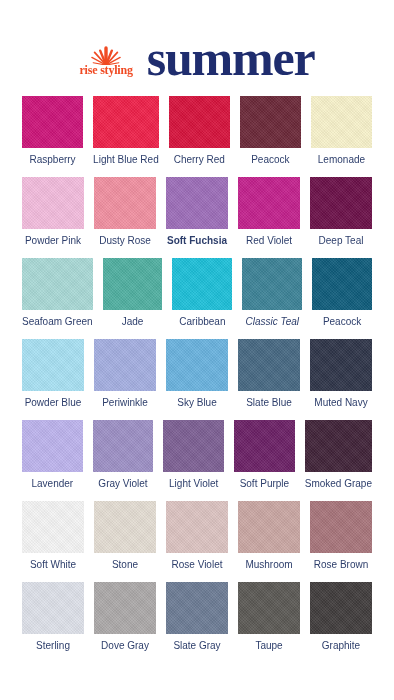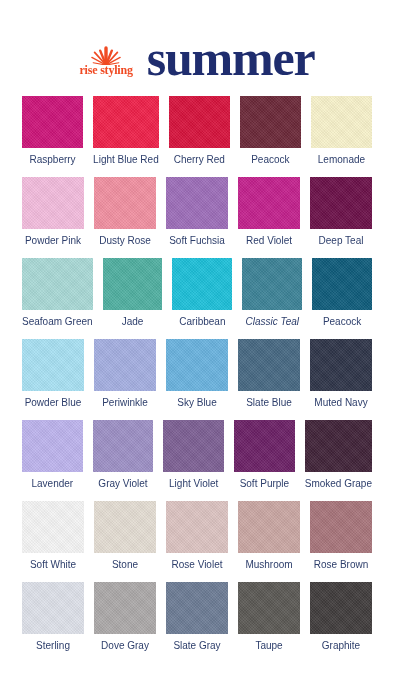--- a/index.html
+++ b/index.html
@@ -167,21 +167,21 @@
         <div class="swatch-cell">
           <div class="swatch" style="background: rgb(242, 187, 220);"></div>
           <div class="swatch-label" style="color: rgb(45, 62, 107);">Powder Pink</div>
         </div>
         <div class="swatch-cell">
           <div class="swatch" style="background: rgb(240, 143, 160);"></div>
           <div class="swatch-label" style="color: rgb(45, 62, 107);">Dusty Rose</div>
         </div>
         <div class="swatch-cell">
           <div class="swatch" style="background: rgb(156, 109, 184);"></div>
-          <div class="swatch-label" style="color: rgb(45, 62, 107);">Soft Fuchsia</div>
+          <div class="swatch-label" style="color: rgb(45, 62, 107); font-weight: bold;">Soft Fuchsia</div>
         </div>
         <div class="swatch-cell">
           <div class="swatch" style="background: rgb(194, 32, 140);"></div>
           <div class="swatch-label" style="color: rgb(45, 62, 107);">Red Violet</div>
         </div>
         <div class="swatch-cell">
           <div class="swatch" style="background: rgb(107, 16, 72);"></div>
           <div class="swatch-label" style="color: rgb(45, 62, 107);">Deep Teal</div>
         </div>
       </div>

